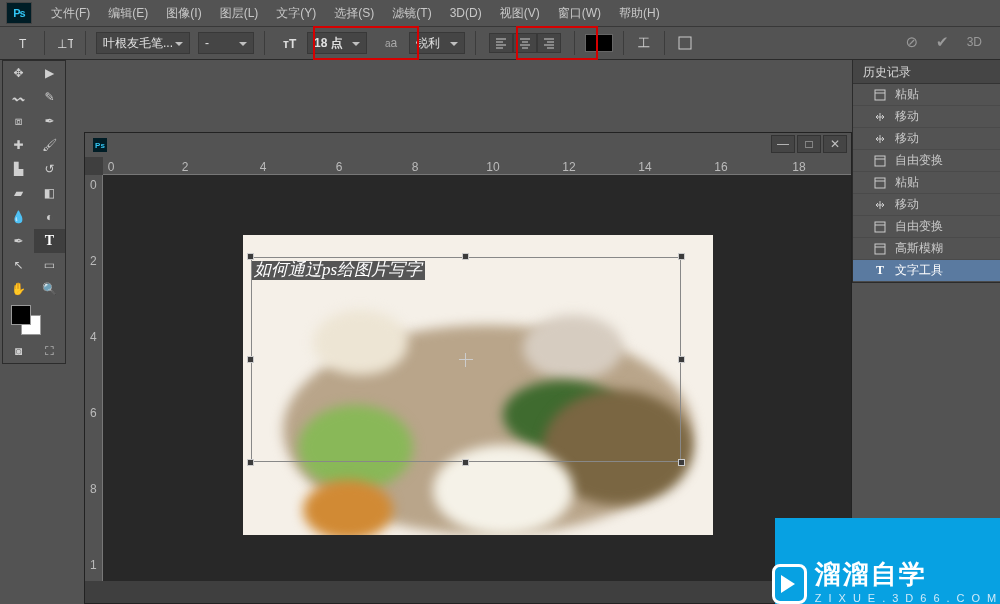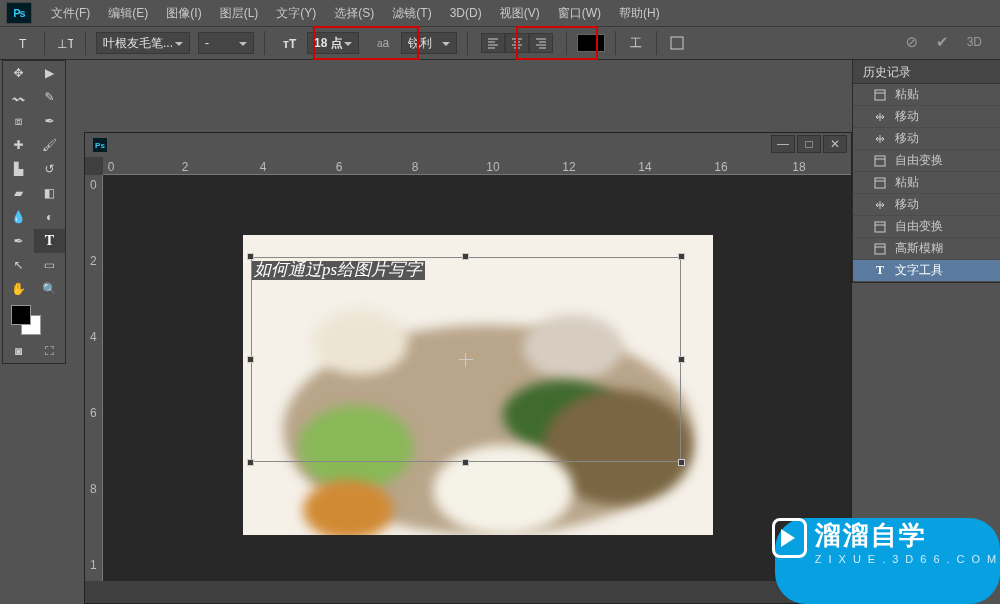--- a/index.html
+++ b/index.html
@@ -70,21 +70,21 @@
 .statusbar { position:absolute; left:0; bottom:0; right:0; height:22px; background:#535353; display:flex; align-items:center; padding-left:14px; gap:32px; color:#c0c0c0; border-top:1px solid #3a3a3a;}
 
 
 .history { position:absolute; right:0; top:60px; width:148px; background:#535353; border-left:1px solid #2b2b2b; border-bottom:1px solid #2b2b2b;}
 .history .ptab { height:24px; background:#454545; padding:4px 10px; color:#d8d8d8; border-bottom:1px solid #333;}
 .history .hrow { height:22px; display:flex; align-items:center; padding-left:20px; gap:8px; color:#c8c8c8; border-bottom:1px solid #4a4a4a;}
 .history .hrow.sel { background:#5a7aa0; color:#fff;}
 .history .hicon { width:14px; height:14px; display:flex; align-items:center; justify-content:center; font-size:11px;}
 
 
-.watermark { position:absolute; right:0; bottom:0; width:225px; height:86px; background:#07a1e2; display:flex; align-items:flex-start; justify-content:center; gap:8px;border-radius:31px;}
+.watermark { position:absolute; right:0; bottom:0; width:225px; height:86px; background:#07a1e2; display:flex; align-items:flex-end; justify-content:center; gap:8px;}
 .watermark .play { width:40px; height:40px; border:3px solid #fff; border-radius:8px; display:flex; align-items:center; justify-content:center;}
 .watermark .play::after { content:""; border:9px solid transparent; border-left:14px solid #fff; margin-left:6px;}
 .watermark .txt { display:flex; flex-direction:column; }
 .watermark .big { font-size:26px; color:#fff; font-weight:bold; letter-spacing:2px;}
 .watermark .small { font-size:11px; color:#cfeaf9; letter-spacing:7px;}
 svg { display:block;}
 </style>
 </head>
 <body>
 
@@ -125,21 +125,21 @@
       <span class="drop"></span>
     </div>
   <div class="divider"></div>
 
   <div style="display:flex;align-items:center;gap:6px;position:relative;padding:3px 6px;font-weight:bold;">
     <span class="ticon">
         <svg width="16" height="16">
           <text x="0" y="13" fill="#ddd" font-size="10">тT</text>
         </svg>
       </span>
-    <div class="combo" style="width:52px">
+    <div class="combo" style="width:60px">
         <span>18 点</span>
         <span class="drop"></span>
       </div>
   </div>
 
   <span class="ticon" style="font-size:10px;color:#aaa">a<sub>a</sub></span>
   <div class="combo" style="width:56px">
       <span>锐利</span>
       <span class="drop"></span>
     </div>

